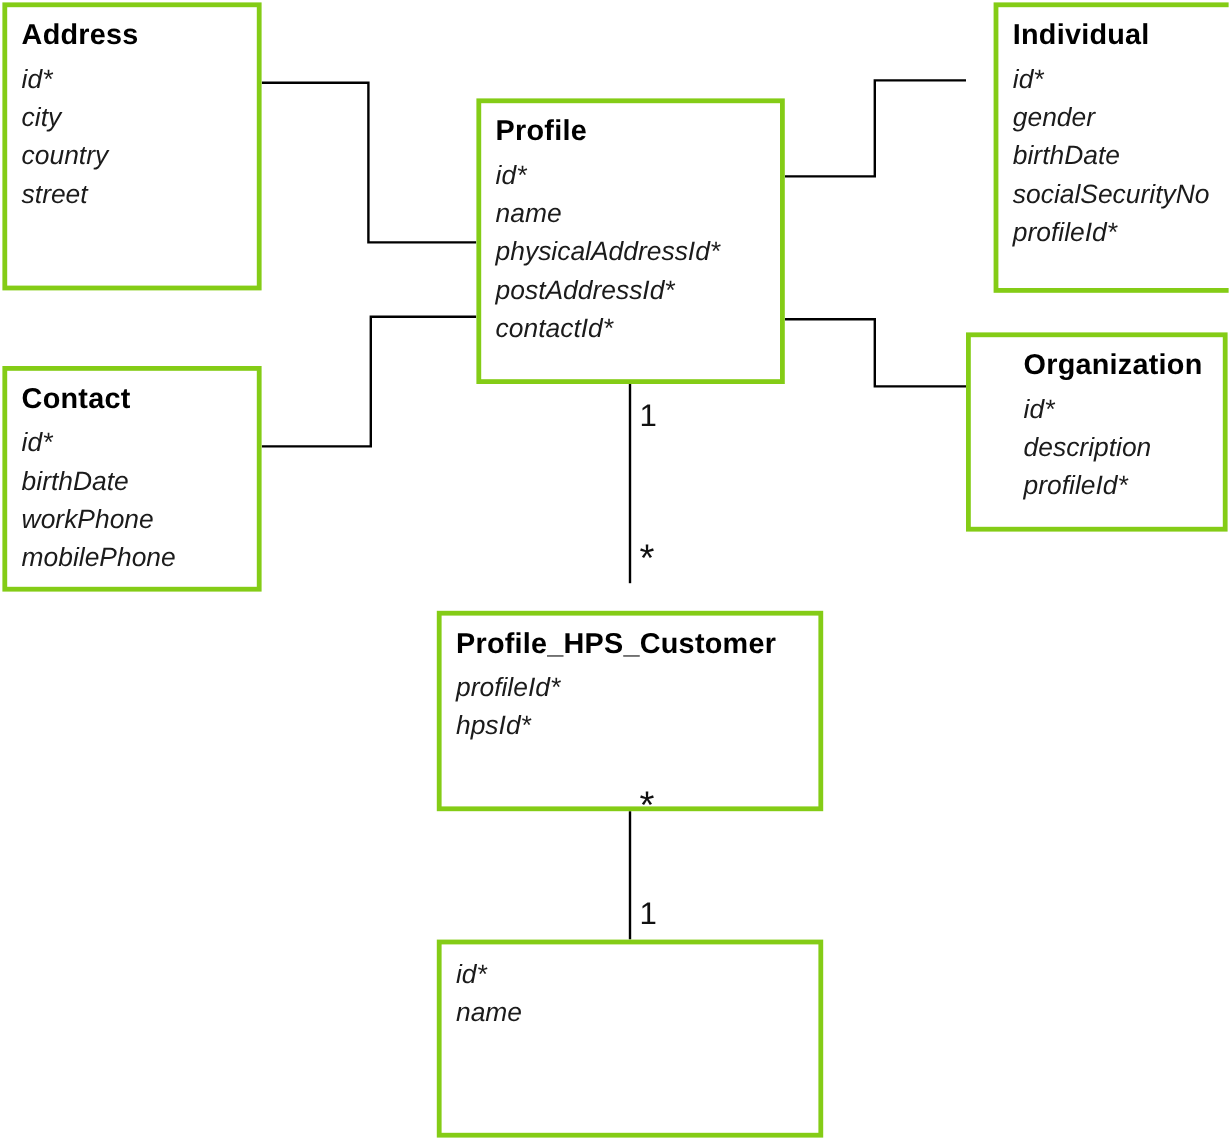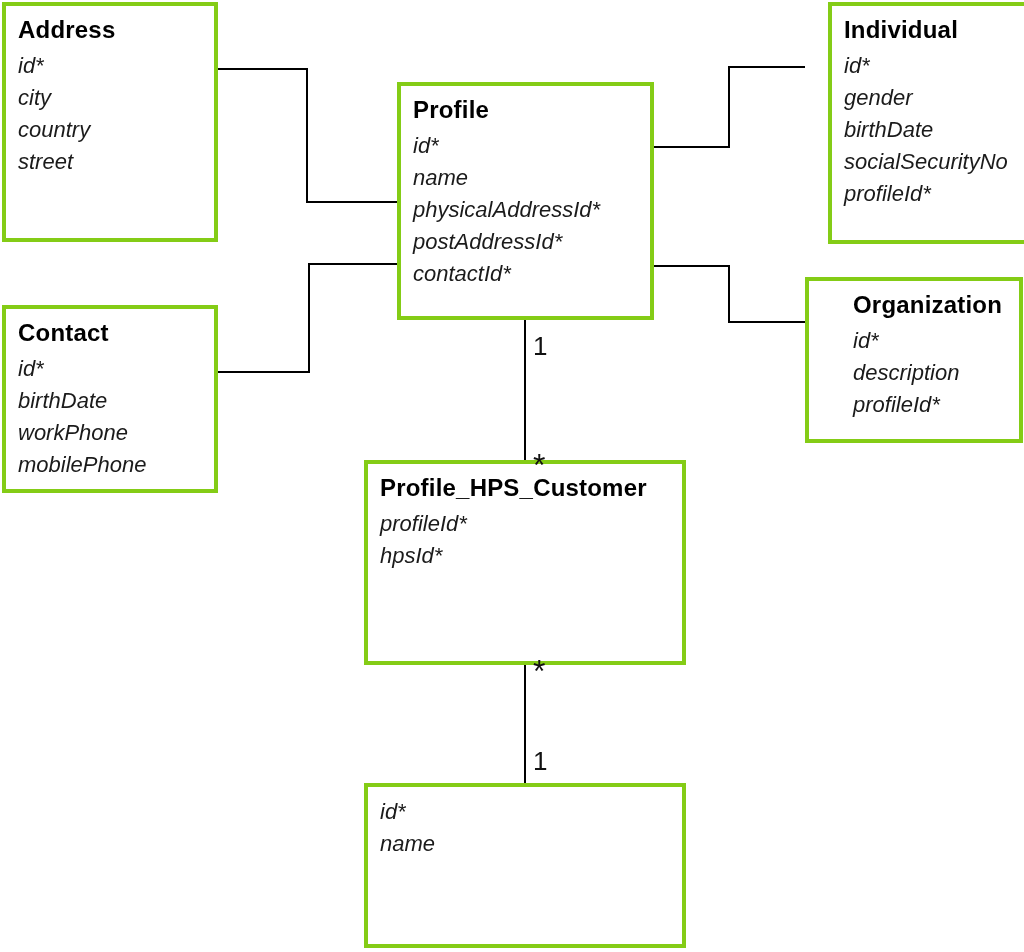--- a/index.html
+++ b/index.html
@@ -50,21 +50,21 @@
     font-size: 26px;
     line-height: 26px;
   }
   .card-label.star { font-size: 32px; line-height: 32px; }
   
   #box-address       { left: 2px;   top: 2px;   width: 216px; height: 240px; }
   #box-contact       { left: 2px;   top: 305px; width: 216px; height: 188px; }
   #box-profile       { left: 397px; top: 82px;  width: 257px; height: 238px; }
   #box-individual    { left: 828px; top: 2px;   width: 218px; height: 242px; }
   #box-organization  { left: 805px; top: 277px; width: 218px; height: 166px; padding-left: 44px; }
-  #box-phc           { left: 364px; top: 460px; width: 322px; height: 205px; }
+  #box-phc           { left: 364px; top: 509px; width: 322px; height: 167px; }
   #box-hps           { left: 364px; top: 783px; width: 322px; height: 165px; }
   
   #lbl-profile-phc-1    { left: 533px; top: 333px; }
   #lbl-profile-phc-star { left: 533px; top: 449px; }
   #lbl-phc-hps-star     { left: 533px; top: 655px; }
   #lbl-phc-hps-1        { left: 533px; top: 748px; }
 </style>
 </head>
 <body>
 

